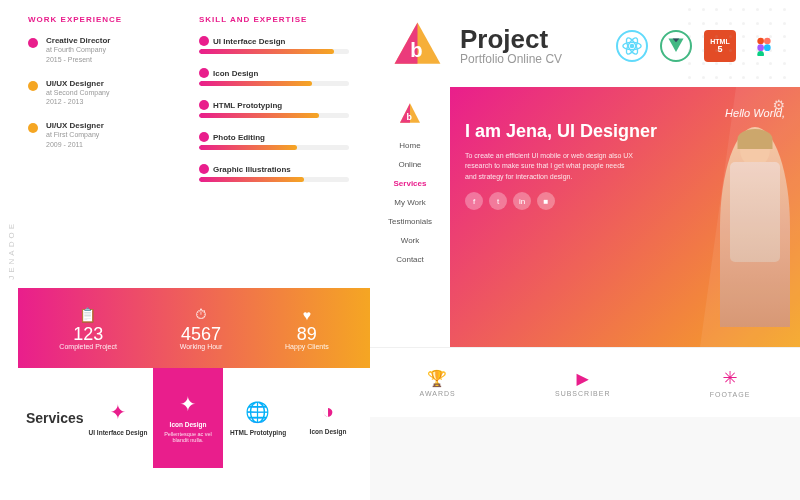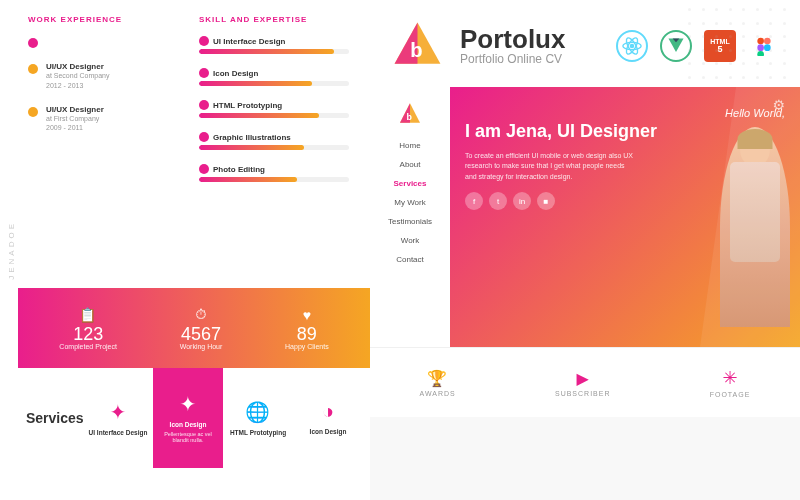--- a/index.html
+++ b/index.html
@@ -428,20 +428,25 @@
       <span style="font-size:8px;letter-spacing:3px;color:#ccc;text-transform:uppercase;white-space:nowrap;writing-mode:vertical-rl;transform:rotate(180deg);">JENADOE</span>
     </div>
 
     <div class="cv-content">
 
       <div class="work-exp">
         <div class="section-title">WORK EXPERIENCE</div>
 
         <div class="timeline-item">
           <div class="timeline-dot pink"></div>
+          <div class="timeline-info">
+            <h4>Creative Director</h4>
+            <p>at Fourth Company</p>
+            <p>2015 - Present</p>
+          </div>
         </div>
 
 
         <div class="timeline-item">
           <div class="timeline-dot"></div>
           <div class="timeline-info">
             <h4>UI/UX Designer</h4>
             <p>at Second Company</p>
             <p>2012 - 2013</p>
           </div>
@@ -486,34 +491,34 @@
             <span>HTML Prototyping</span>
           </div>
           <div class="skill-bar-bg">
             <div class="skill-bar-fill" style="width:80%"></div>
           </div>
         </div>
 
         <div class="skill-item">
           <div class="skill-name">
             <div class="skill-icon"></div>
-            <span>Graphic Illustrations</span>
+            <span>Photo Editing</span>
           </div>
           <div class="skill-bar-bg">
-            <div class="skill-bar-fill" style="width:70%"></div>
+            <div class="skill-bar-fill" style="width:65%"></div>
           </div>
         </div>
 
         <div class="skill-item">
           <div class="skill-name">
             <div class="skill-icon"></div>
-            <span>Photo Editing</span>
+            <span>Graphic Illustrations</span>
           </div>
           <div class="skill-bar-bg">
-            <div class="skill-bar-fill" style="width:65%"></div>
+            <div class="skill-bar-fill" style="width:70%"></div>
           </div>
         </div>
       </div>
     </div>
 
     <div class="stats-bar">
       <div class="stat-item">
         <div class="stat-icon">📋</div>
         <div class="stat-number">123</div>
         <div class="stat-label">Completed Project</div>
@@ -568,21 +573,21 @@
 
       <svg class="brand-logo" viewBox="0 0 60 60">
 
         <polygon points="30,5 5,50 55,50" fill="#f5a623" opacity="0.9"></polygon>
         <polygon points="30,5 5,50 30,50" fill="#e91e8c" opacity="0.8"></polygon>
 
         <text x="22" y="42" font-size="22" font-weight="900" fill="white">b</text>
       </svg>
 
       <div>
-        <h1 style="font-size:26px;font-weight:800;color:#333;line-height:1;">Portolux</h1>
+        <h1 style="font-size:26px;font-weight:800;color:#333;line-height:1;">Project</h1>
         <p style="font-size:12px;color:#999;">Portfolio Online CV</p>
       </div>
 
       <div class="tech-icons">
 
         <div class="tech-icon tech-react" title="React">
           <svg width="22" height="22" viewBox="0 0 24 24">
               <circle cx="12" cy="12" r="2.5" fill="#61dafb"></circle>
               <ellipse cx="12" cy="12" rx="10" ry="4" fill="none" stroke="#61dafb" stroke-width="1.5"></ellipse>
               <ellipse cx="12" cy="12" rx="10" ry="4" fill="none" stroke="#61dafb" stroke-width="1.5" transform="rotate(60 12 12)"></ellipse>
@@ -687,21 +692,21 @@
       <div class="nav-panel">
 
         <div style="display:flex;justify-content:center;margin-bottom:10px;">
           <svg width="24" height="24" viewBox="0 0 60 60">
             <polygon points="30,3 5,52 55,52" fill="#f5a623" opacity="0.9"></polygon>
             <polygon points="30,3 5,52 30,52" fill="#e91e8c" opacity="0.8"></polygon>
             <text x="21" y="44" font-size="22" font-weight="900" fill="white">b</text>
           </svg>
         </div>
         <a class="nav-item">Home</a>
-        <a class="nav-item">About</a>
+        <a class="nav-item">Online</a>
         <a class="nav-item active">Services</a>
         <a class="nav-item">My Work</a>
         <a class="nav-item">Testimonials</a>
         <a class="nav-item">Work</a>
         <a class="nav-item">Contact</a>
       </div>
 
       <div class="hero-panel">
         <div class="gear-icon-hero">⚙</div>
 

